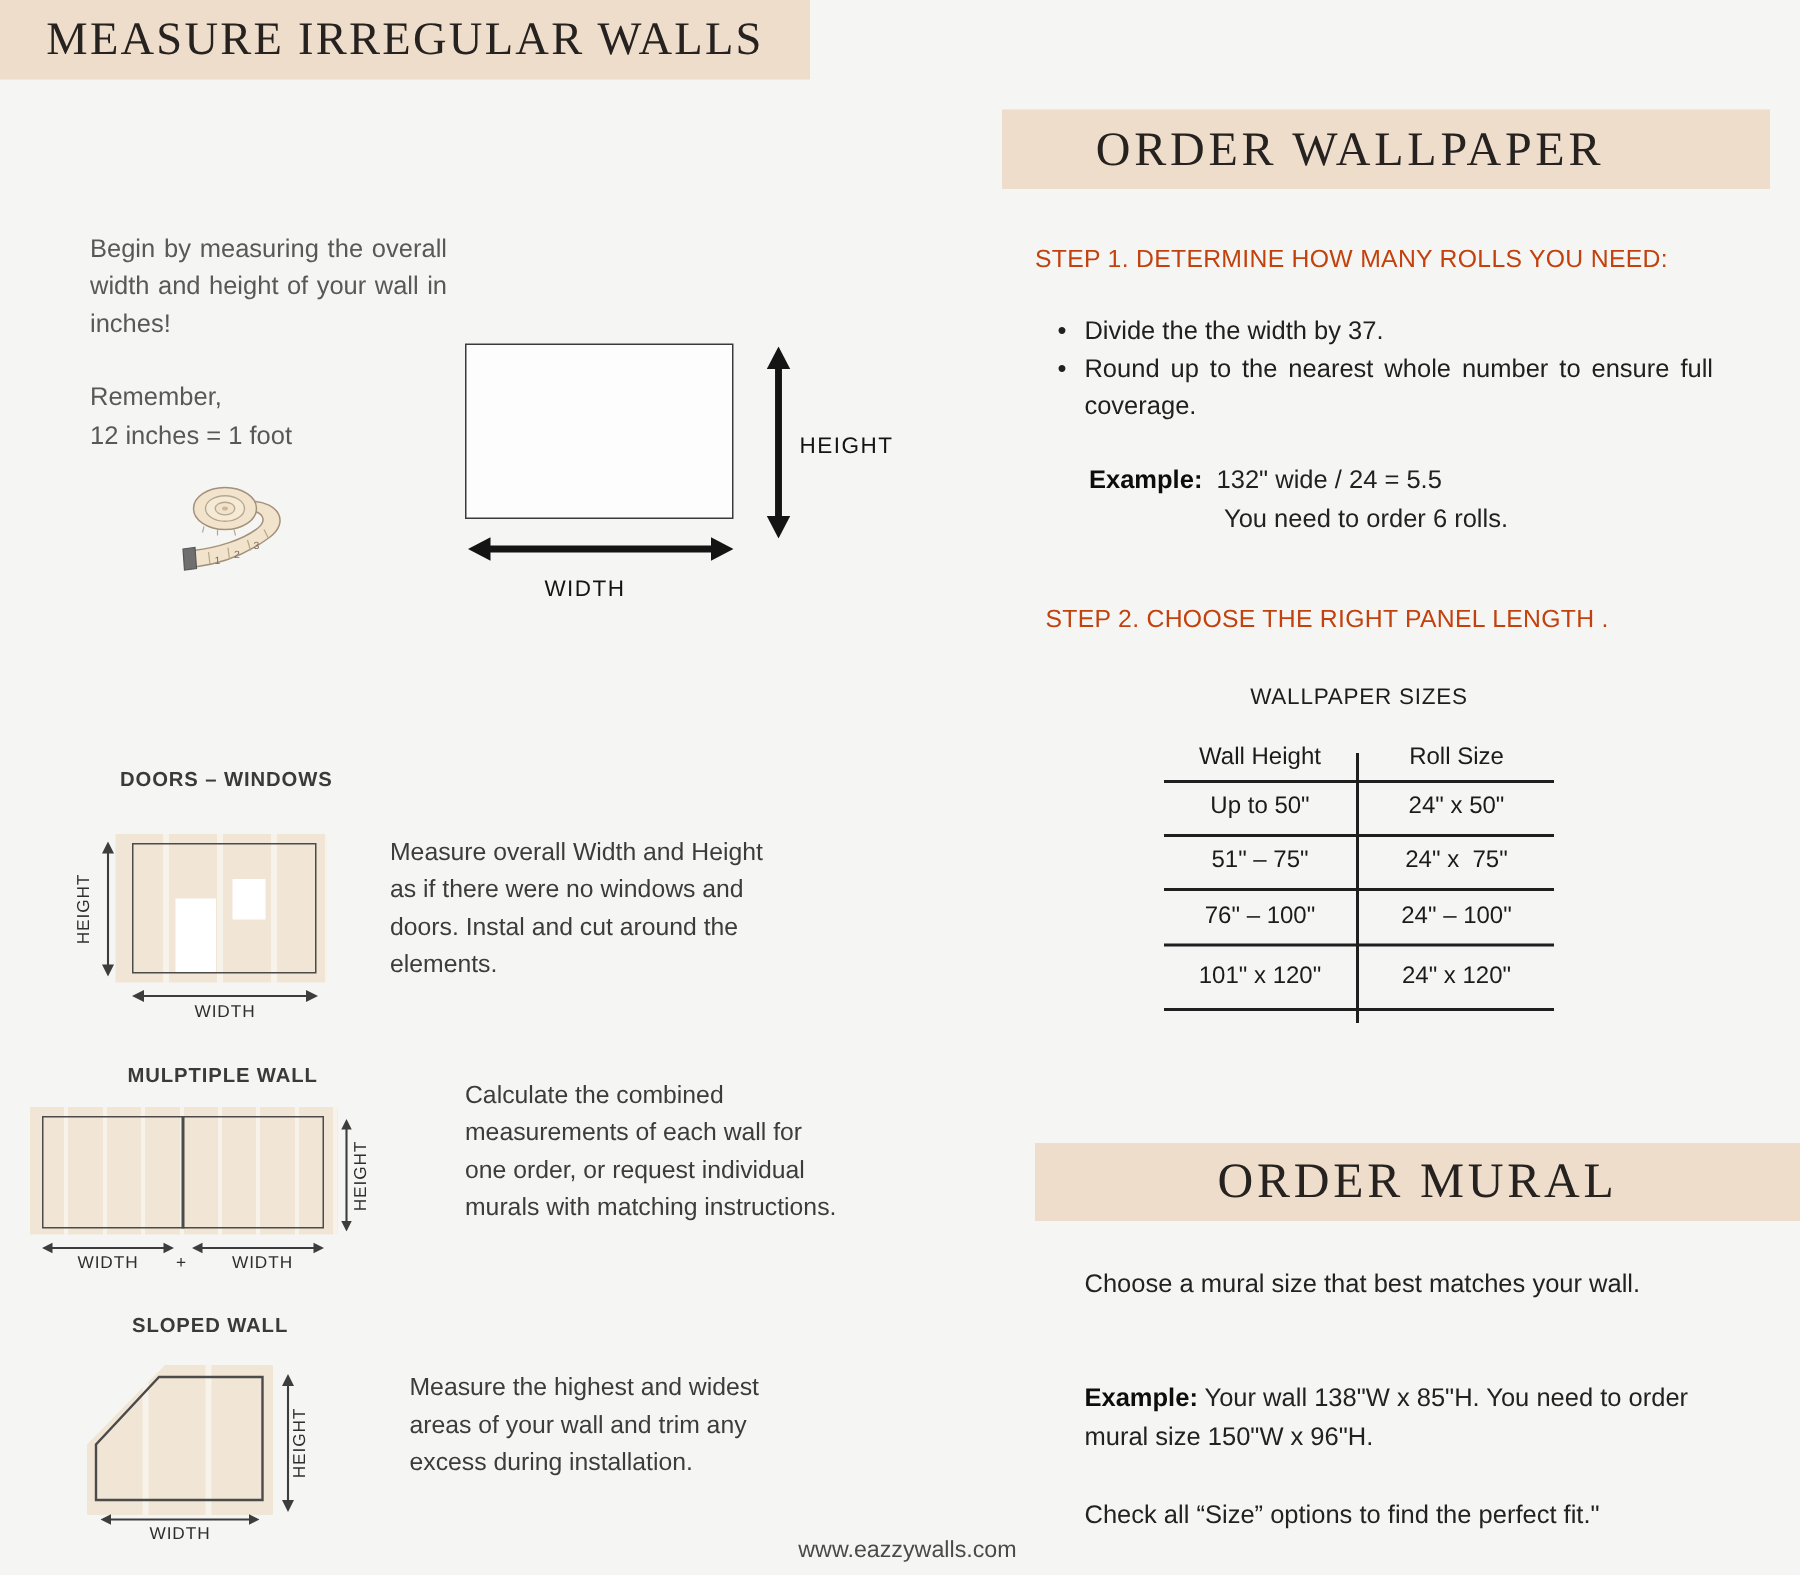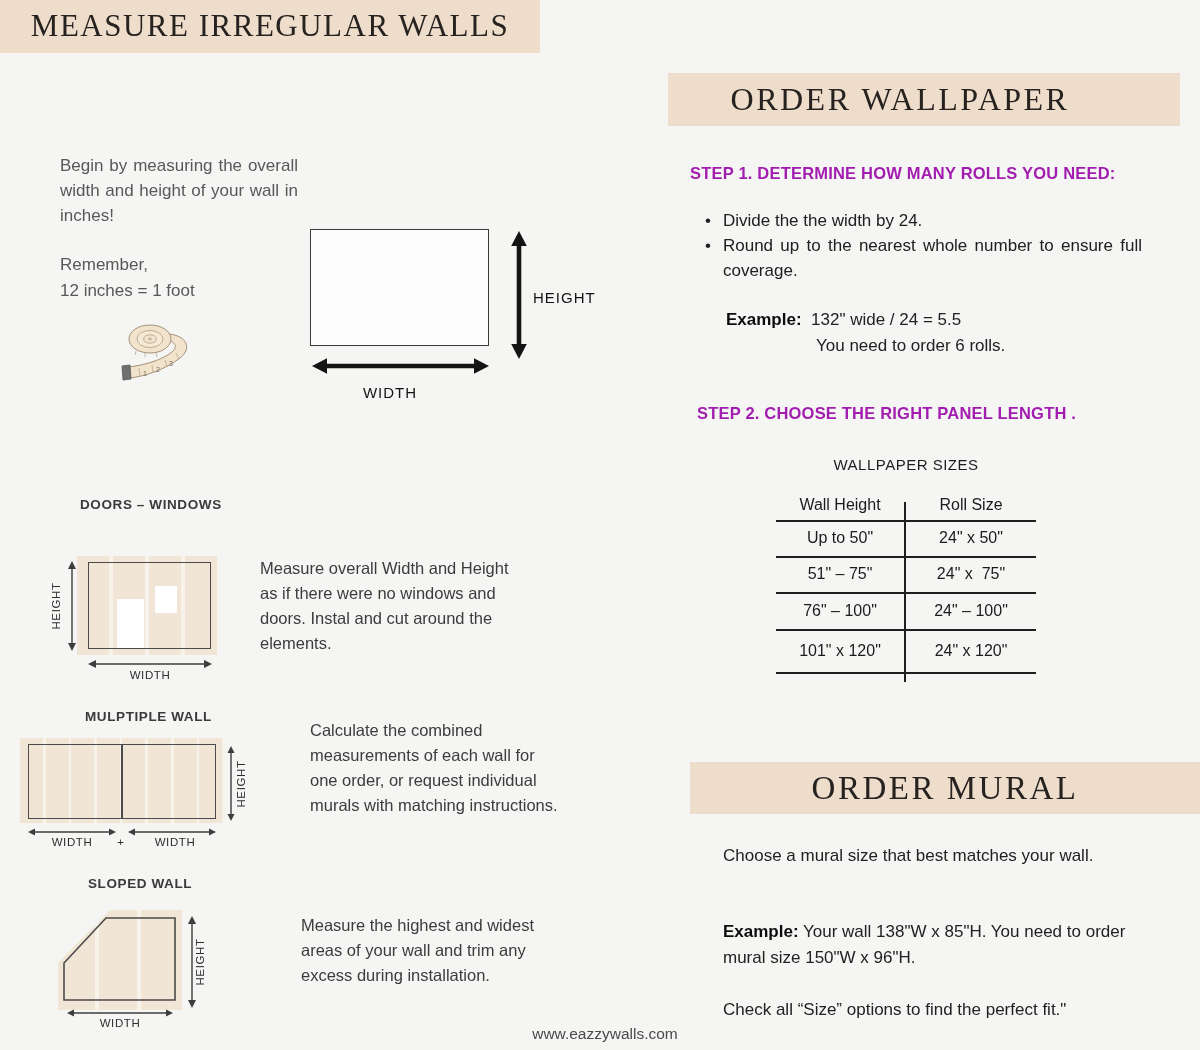--- a/index.html
+++ b/index.html
@@ -29,21 +29,21 @@
   
   .sublabel{font-size:13.5px;font-weight:700;letter-spacing:0.6px;color:#3a3a3a;}
   .stripes{background:repeating-linear-gradient(90deg,#f1e5d5 0px,#f1e5d5 32px,#f7f3ea 32px,#f7f3ea 36px);}
   .stripes-sm{background:repeating-linear-gradient(90deg,#f1e5d5 0px,#f1e5d5 23px,#f7f3ea 23px,#f7f3ea 25.6px);}
   .outline-rect{border:1.6px solid #4b4b4b;background:transparent;box-sizing:border-box;}
   .white-block{background:#ffffff;}
   .tinylabel{font-size:11.5px;letter-spacing:0.6px;color:#2e2e2e;}
   .vlabel{width:50px;height:14px;text-align:center;transform:rotate(-90deg);}
   .sidetext{font-size:16.5px;line-height:25px;color:#3c3c3c;margin:0;}
   
-  .stephead{font-size:16.5px;font-weight:700;color:#a21caf;letter-spacing:0.2px;}
+  .stephead{font-size:16.5px;font-weight:400;color:#c2410c;letter-spacing:0.2px;}
   .bullets{left:705px;top:208px;width:437px;font-size:17px;line-height:25px;color:#202020;}
   .bullet-row{display:flex;gap:12px;margin-bottom:0;}
   .bullet-dot{flex:0 0 auto;font-size:17px;line-height:25px;}
   .bullet-text{text-align:justify;}
   .example-label{font-weight:700;color:#0d0d0d;}
   .ex-line{font-size:17px;color:#222;}
   .table-title{left:756px;top:456px;width:300px;text-align:center;font-size:15px;letter-spacing:0.5px;color:#1d1d1d;}
   .wtable{left:776px;top:490px;width:260px;height:196px;}
   .wtable .hline{position:absolute;left:0;width:260px;height:1.8px;background:#1f1f1f;}
   .wtable .vline{position:absolute;left:128px;top:12px;width:2.2px;height:180px;background:#1f1f1f;}
@@ -99,21 +99,21 @@
     <line x1="13" y1="9" x2="164" y2="9" stroke="#141414" stroke-width="4.6"></line>
     <polygon points="0,9 15,1.2 15,16.8" fill="#141414"></polygon>
     <polygon points="177,9 162,1.2 162,16.8" fill="#141414"></polygon>
   </svg>
   <div class="abs dim-label width1">WIDTH</div>
 
   <div class="band band2">
     <span>MEASURE IRREGULAR WALLS</span>
   </div>
 
-  <div class="abs sublabel" style="left:80px;top:497px;">DOORS – WINDOWS</div>
+  <div class="abs sublabel" style="left:80px;top:512px;">DOORS – WINDOWS</div>
   <div class="abs stripes" style="left:77px;top:556px;width:141px;height:99px;"></div>
   <div class="abs outline-rect" style="left:88px;top:562px;width:123px;height:87px;"></div>
   <div class="abs white-block" style="left:117px;top:599px;width:27px;height:49px;"></div>
   <div class="abs white-block" style="left:155px;top:586px;width:22px;height:27px;"></div>
   <svg class="abs" style="left:66px;top:561px;" width="12" height="90" viewBox="0 0 12 90">
     <line x1="6" y1="6" x2="6" y2="84" stroke="#3d3d3d" stroke-width="1.4"></line>
     <polygon points="6,0 2,8 10,8" fill="#3d3d3d"></polygon>
     <polygon points="6,90 2,82 10,82" fill="#3d3d3d"></polygon>
   </svg>
   <div class="abs tinylabel vlabel" style="left:32px;top:599px;">HEIGHT</div>
@@ -169,32 +169,32 @@
     <polygon points="6,0 2,8 10,8" fill="#3d3d3d"></polygon>
     <polygon points="6,92 2,84 10,84" fill="#3d3d3d"></polygon>
   </svg>
   <div class="abs tinylabel vlabel" style="left:176px;top:955px;">HEIGHT</div>
   <svg class="abs" style="left:67px;top:1007px;" width="106" height="12" viewBox="0 0 106 12">
     <line x1="5" y1="6" x2="101" y2="6" stroke="#3d3d3d" stroke-width="1.3"></line>
     <polygon points="0,6 7,2.5 7,9.5" fill="#3d3d3d"></polygon>
     <polygon points="106,6 99,2.5 99,9.5" fill="#3d3d3d"></polygon>
   </svg>
   <div class="abs tinylabel" style="left:85px;top:1017px;width:70px;text-align:center;">WIDTH</div>
-  <p class="abs sidetext" style="left:273px;top:913px;width:235px;margin-left:28px;">Measure the highest and widest areas of your wall and trim any excess during installation.</p>
+  <p class="abs sidetext" style="left:273px;top:913px;width:235px;">Measure the highest and widest areas of your wall and trim any excess during installation.</p>
 
   <div class="band band3">
     <span>ORDER WALLPAPER</span>
   </div>
 
   <div class="abs stephead" style="left:690px;top:164px;width:470px;">STEP 1. DETERMINE HOW MANY ROLLS YOU NEED:</div>
 
   <div class="abs bullets">
     <div class="bullet-row">
       <span class="bullet-dot">•</span>
-      <span class="bullet-text">Divide the the width by 24.</span>
+      <span class="bullet-text">Divide the the width by 37.</span>
     </div>
     <div class="bullet-row">
       <span class="bullet-dot">•</span>
       <span class="bullet-text">Round up to the nearest whole number to ensure full coverage.</span>
     </div>
   </div>
 
   <div class="abs ex-line" style="left:726px;top:310px;">
     <span class="example-label">Example:</span>&nbsp;
     <span>132" wide / 24 = 5.5</span>

